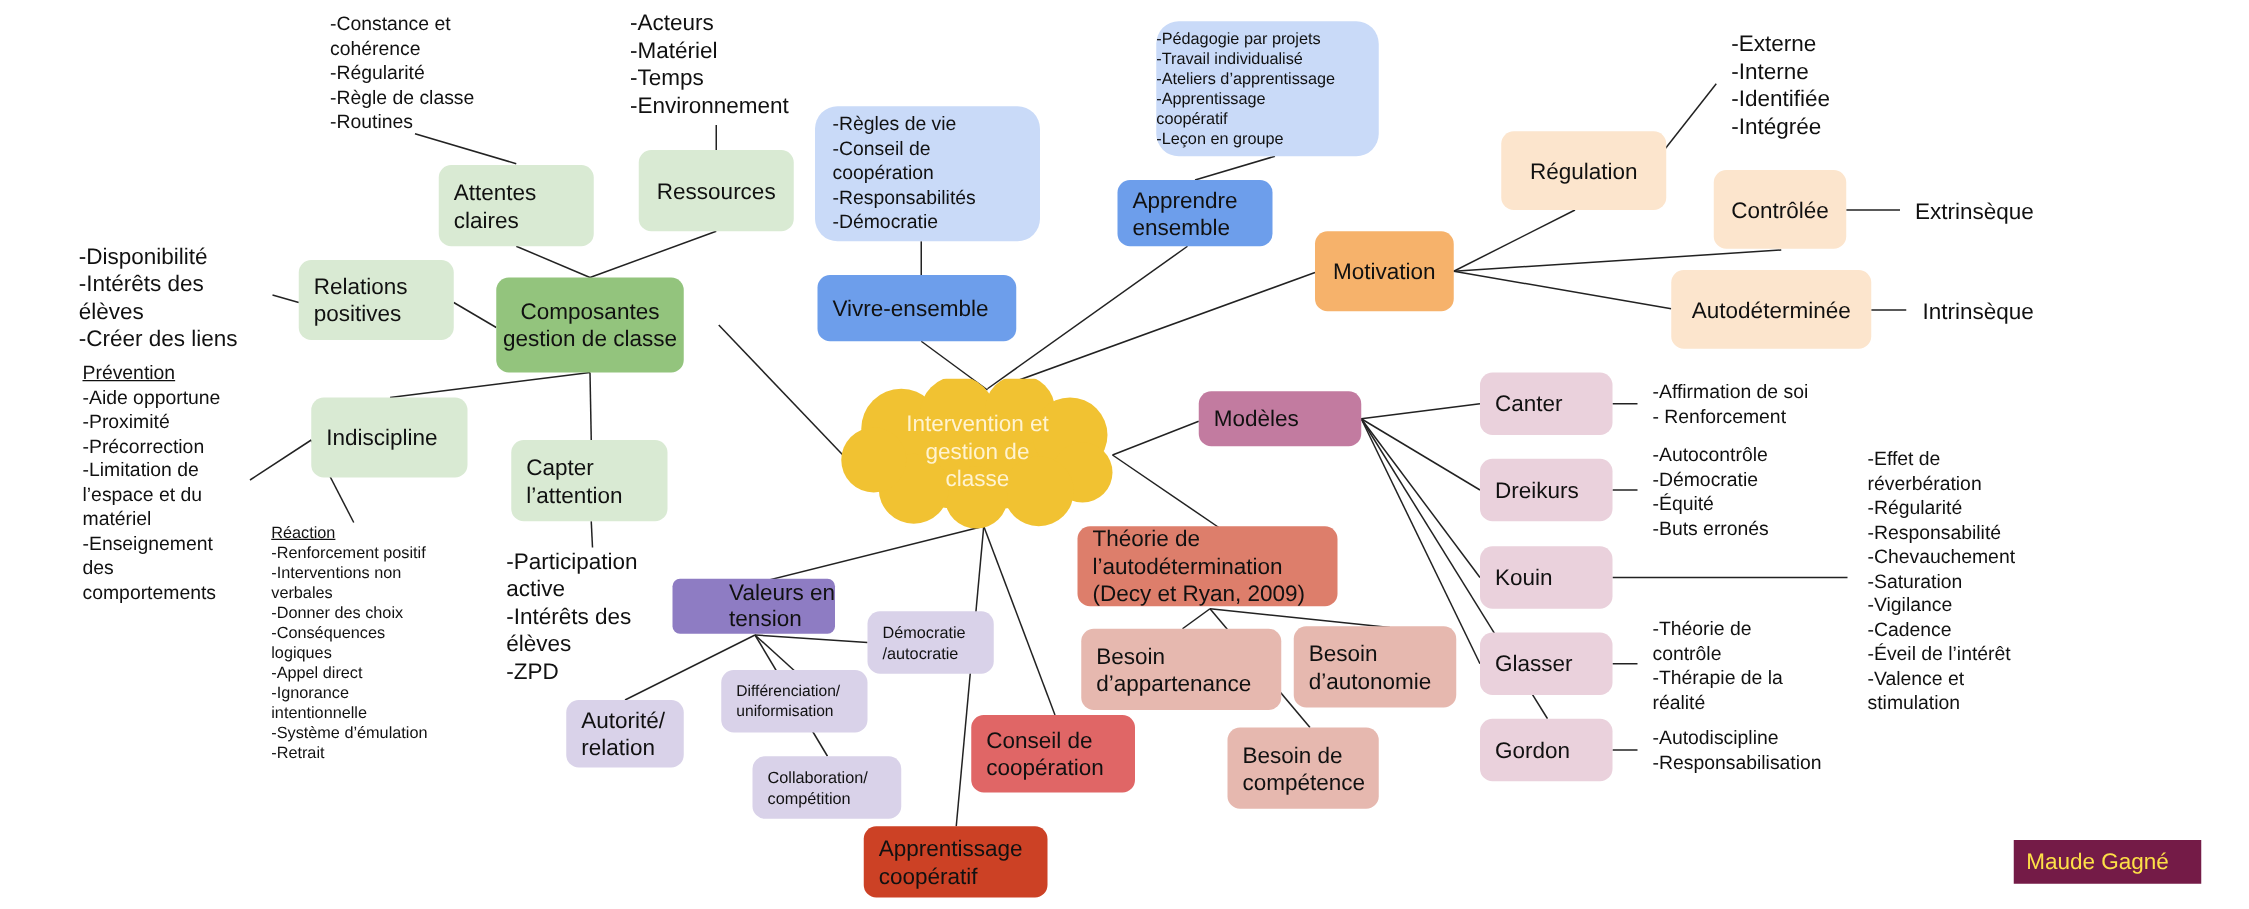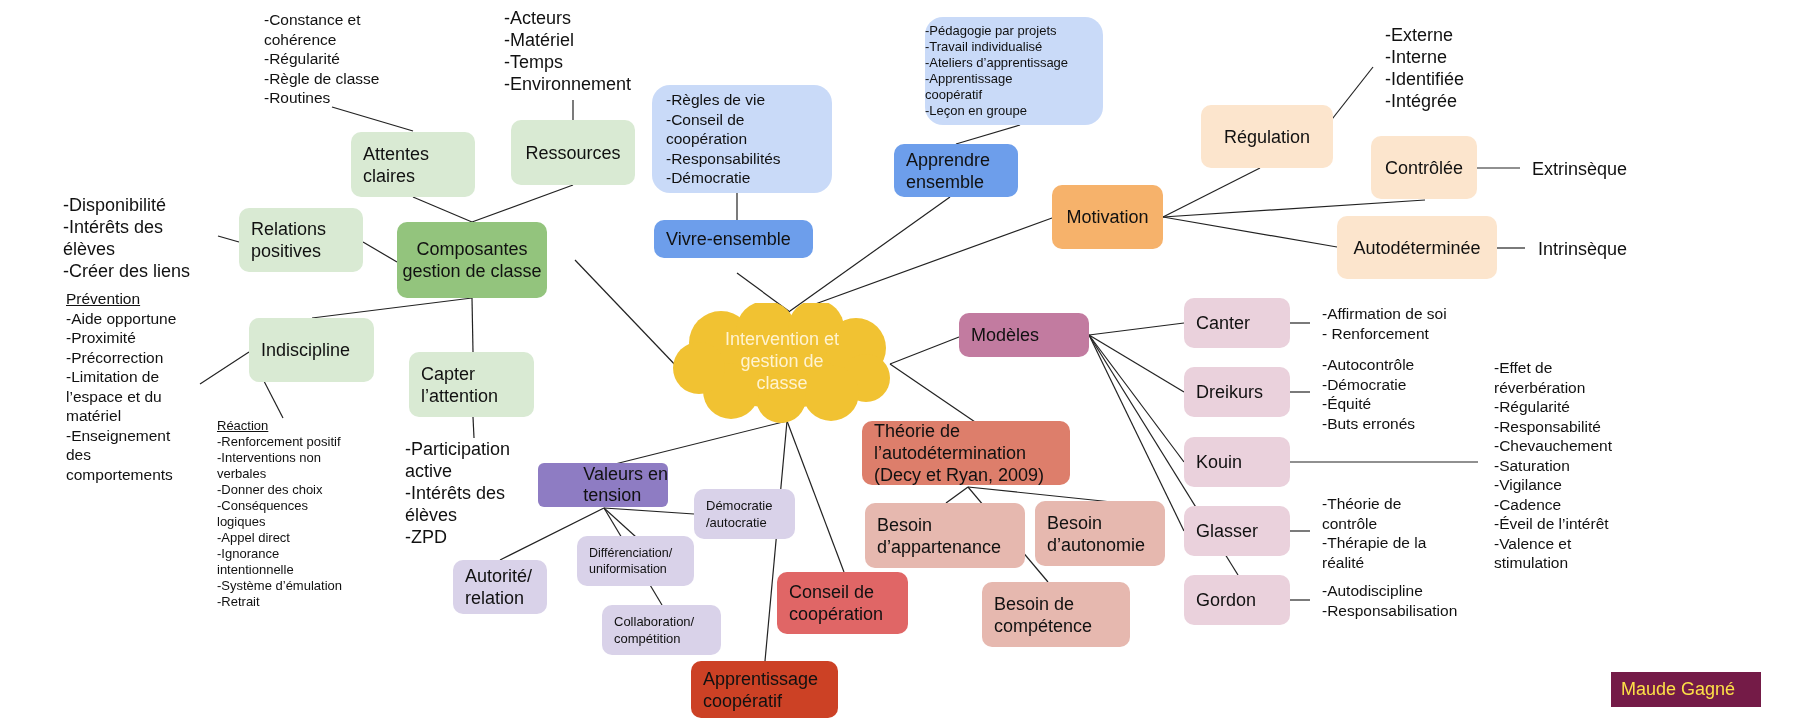--- a/index.html
+++ b/index.html
@@ -164,21 +164,21 @@
 élèves
 -ZPD</div>
 
 <div class="node blue-l" style="left:652px;top:85px;width:180px;height:108px;border-radius:18px;padding-left:14px;">
     <span class="txt t15" style="position: static; white-space: pre-line;">-Règles de vie
 -Conseil de
 coopération
 -Responsabilités
 -Démocratie</span>
   </div>
-<div class="node blue-d pad" style="left:654px;top:220px;width:159px;height:38px;">
+<div class="node blue-d pad" style="left:654px;top:220px;width:159px;height:53px;">
     <span style="white-space: pre-line;">Vivre-ensemble</span>
   </div>
 
 <div class="node blue-l" style="left:925px;top:17px;width:178px;height:108px;border-radius:18px;">
     <span class="txt t13" style="position: static; white-space: pre-line;">-Pédagogie par projets
 -Travail individualisé
 -Ateliers d’apprentissage
 -Apprentissage
 coopératif
 -Leçon en groupe</span>
@@ -248,21 +248,21 @@
 <div class="txt t15" style="left:1322px;top:581px;">-Autodiscipline
 -Responsabilisation</div>
 
 <div class="node salmon pad" style="left:862px;top:421px;width:208px;height:64px;white-space:pre-line;"><span style="white-space: pre-line;">Théorie de
 l’autodétermination
 (Decy et Ryan, 2009)</span></div>
 <div class="node salmon-l pad" style="left:865px;top:503px;width:160px;height:65px;white-space:pre-line;"><span style="white-space: pre-line;">Besoin
 d’appartenance</span></div>
 <div class="node salmon-l pad" style="left:1035px;top:501px;width:130px;height:65px;white-space:pre-line;"><span style="white-space: pre-line;">Besoin
 d’autonomie</span></div>
-<div class="node salmon-l pad" style="left:982px;top:582px;width:148px;height:65px;white-space:pre-line;"><span style="white-space: pre-line;">Besoin de
+<div class="node salmon-l pad" style="left:982px;top:582px;width:121px;height:65px;white-space:pre-line;"><span style="white-space: pre-line;">Besoin de
 compétence</span></div>
 
 <div class="node violet-d pad" style="left:538px;top:463px;width:130px;height:44px;white-space:pre-line;border-radius:6px;line-height:21px;"><span style="white-space: pre-line;">Valeurs en
 tension</span></div>
 <div class="node violet-l pad t13" style="left:694px;top:489px;width:101px;height:50px;white-space:pre-line;font-size:13px;line-height:17px;"><span style="white-space: pre-line;">Démocratie
 /autocratie</span></div>
 <div class="node violet-l pad" style="left:577px;top:536px;width:117px;height:50px;white-space:pre-line;font-size:12.5px;line-height:16px;"><span style="white-space: pre-line;">Différenciation/
 uniformisation</span></div>
 <div class="node violet-l pad" style="left:453px;top:560px;width:94px;height:54px;white-space:pre-line;"><span style="white-space: pre-line;">Autorité/
 relation</span></div>

